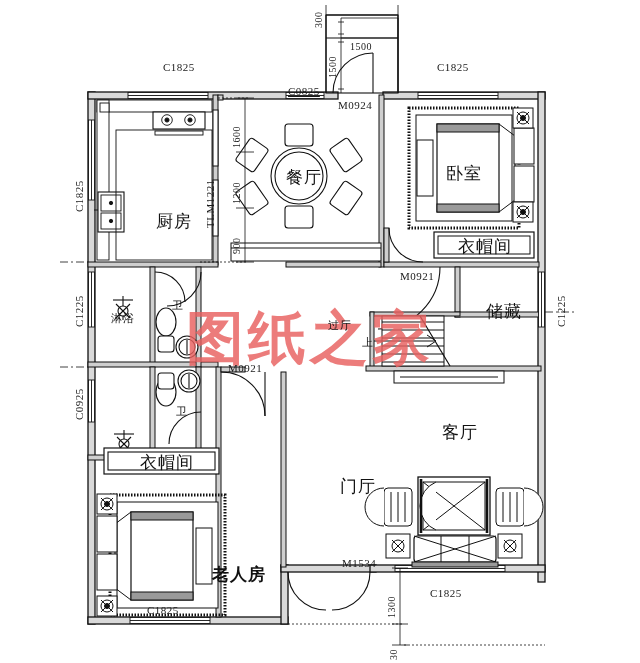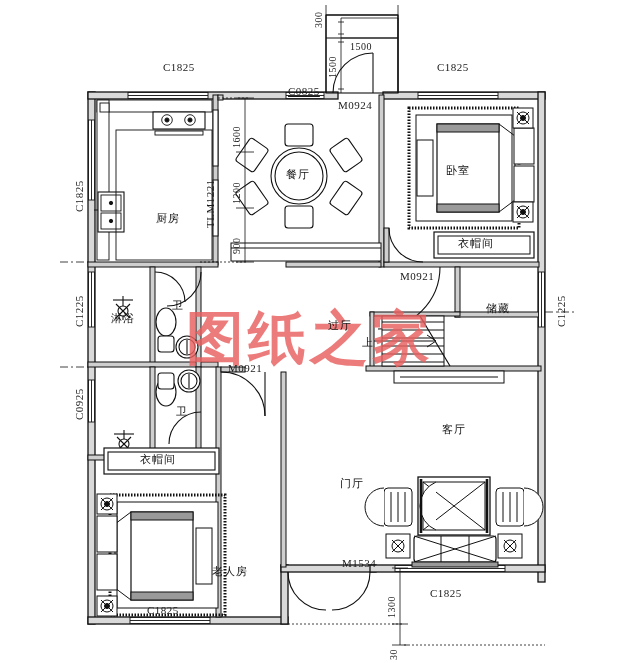--- a/index.html
+++ b/index.html
@@ -6,21 +6,21 @@
   html,body{margin:0;padding:0;background:#ffffff;}
   body{
     font-family:"Liberation Serif", serif;
     width:640px;height:663px;overflow:hidden;position:relative;
   }
   #stage{position:absolute;left:0;top:0;width:640px;height:663px;background:#fff;}
   svg#plan{position:absolute;left:0;top:0;width:640px;height:663px;display:block;}
 
   
   .lbl{position:absolute;white-space:nowrap;color:#111;line-height:1;}
-  .room{font-size:11px;font-family:"DejaVu Sans", sans-serif;letter-spacing:1px;}
+  .room{font-size:17px;font-family:"DejaVu Sans", sans-serif;letter-spacing:1px;}
   .room.small{font-size:11px;}
   .code{font-size:11px;font-family:"Liberation Serif", serif;letter-spacing:.5px;color:#1a1a1a;}
   .dim{font-size:10px;font-family:"Liberation Serif", serif;letter-spacing:.5px;color:#1a1a1a;}
   .vert{transform-origin:left top;}
   .wm{
     position:absolute;color:#e8605f;font-family:"DejaVu Sans", sans-serif;
     font-size:58px;font-weight:700;letter-spacing:4px;
     opacity:.82;white-space:nowrap;
   }
 </style>
@@ -407,21 +407,21 @@
 <div class="lbl room" style="left:458px;top:238px;">衣帽间</div>
 <div class="lbl room" style="left:486px;top:303px;">储藏</div>
 <div class="lbl room small" style="left:111px;top:313px;">淋浴</div>
 <div class="lbl room small" style="left:172px;top:300px;">卫</div>
 <div class="lbl room small" style="left:176px;top:406px;">卫</div>
 <div class="lbl room small" style="left:328px;top:320px;text-align:right;">过厅</div>
 <div class="lbl room small" style="left:362px;top:337px;">上</div>
 <div class="lbl room" style="left:442px;top:424px;">客厅</div>
 <div class="lbl room" style="left:324px;top:478px;margin-left:16px;">门厅</div>
 <div class="lbl room" style="left:140px;top:454px;">衣帽间</div>
-<div class="lbl room" style="left:212px;top:566px;">老人房</div>
+<div class="lbl room" style="left:212px;top:566px;font-weight:bold;">老人房</div>
 
 <div class="lbl code" style="left:163px;top:62px;">C1825</div>
 <div class="lbl code" style="left:288px;top:86px;text-decoration:underline;">C0825</div>
 <div class="lbl code" style="left:437px;top:62px;">C1825</div>
 <div class="lbl code" style="left:338px;top:100px;">M0924</div>
 <div class="lbl code vert" style="left:205px;top:228px;transform:rotate(-90deg);transform-origin:left top;">TLM1221</div>
 <div class="lbl code" style="left:400px;top:271px;">M0921</div>
 <div class="lbl code" style="left:228px;top:363px;">M0921</div>
 <div class="lbl code vert" style="left:74px;top:212px;transform:rotate(-90deg);transform-origin:left top;">C1825</div>
 <div class="lbl code vert" style="left:74px;top:327px;transform:rotate(-90deg);transform-origin:left top;">C1225</div>

